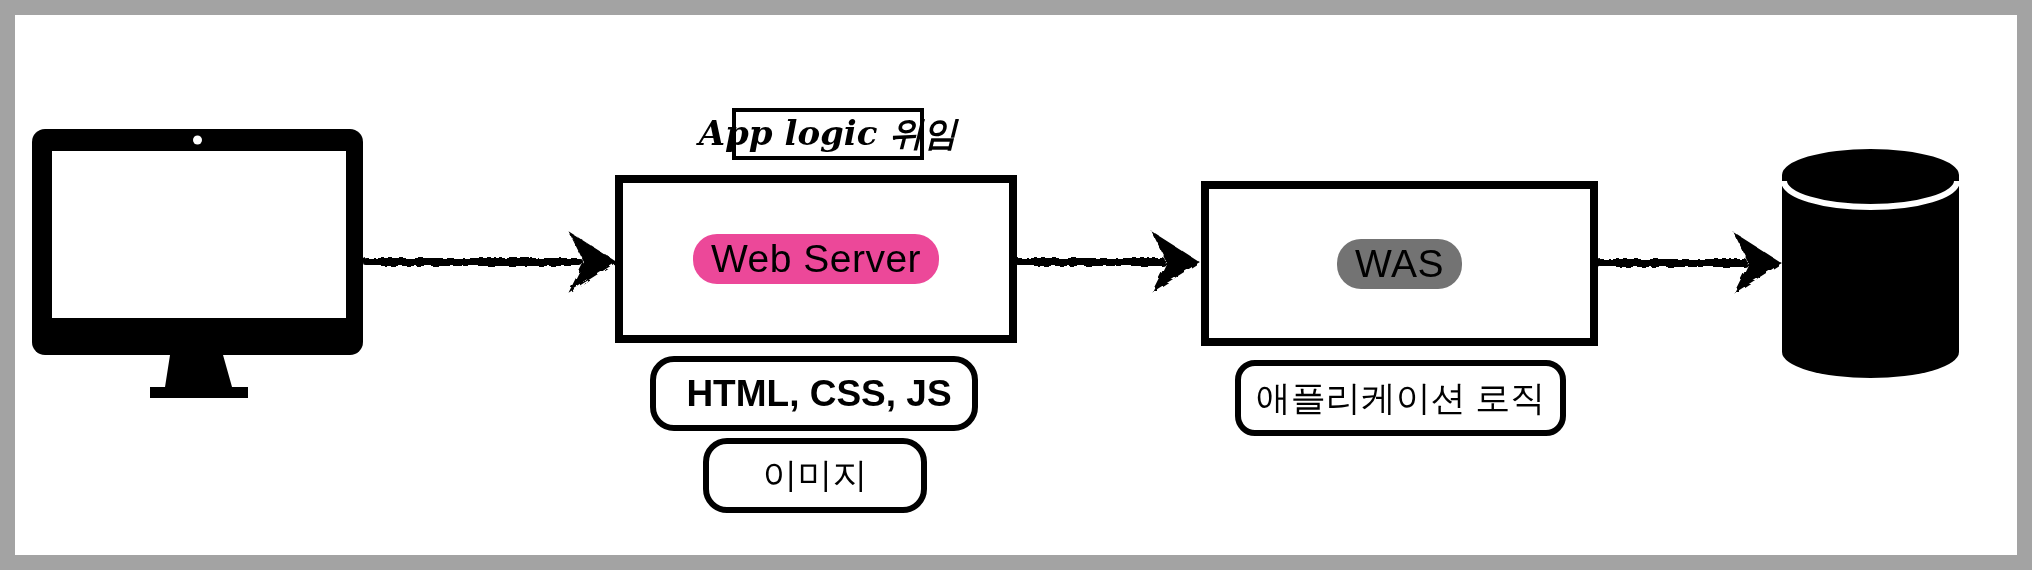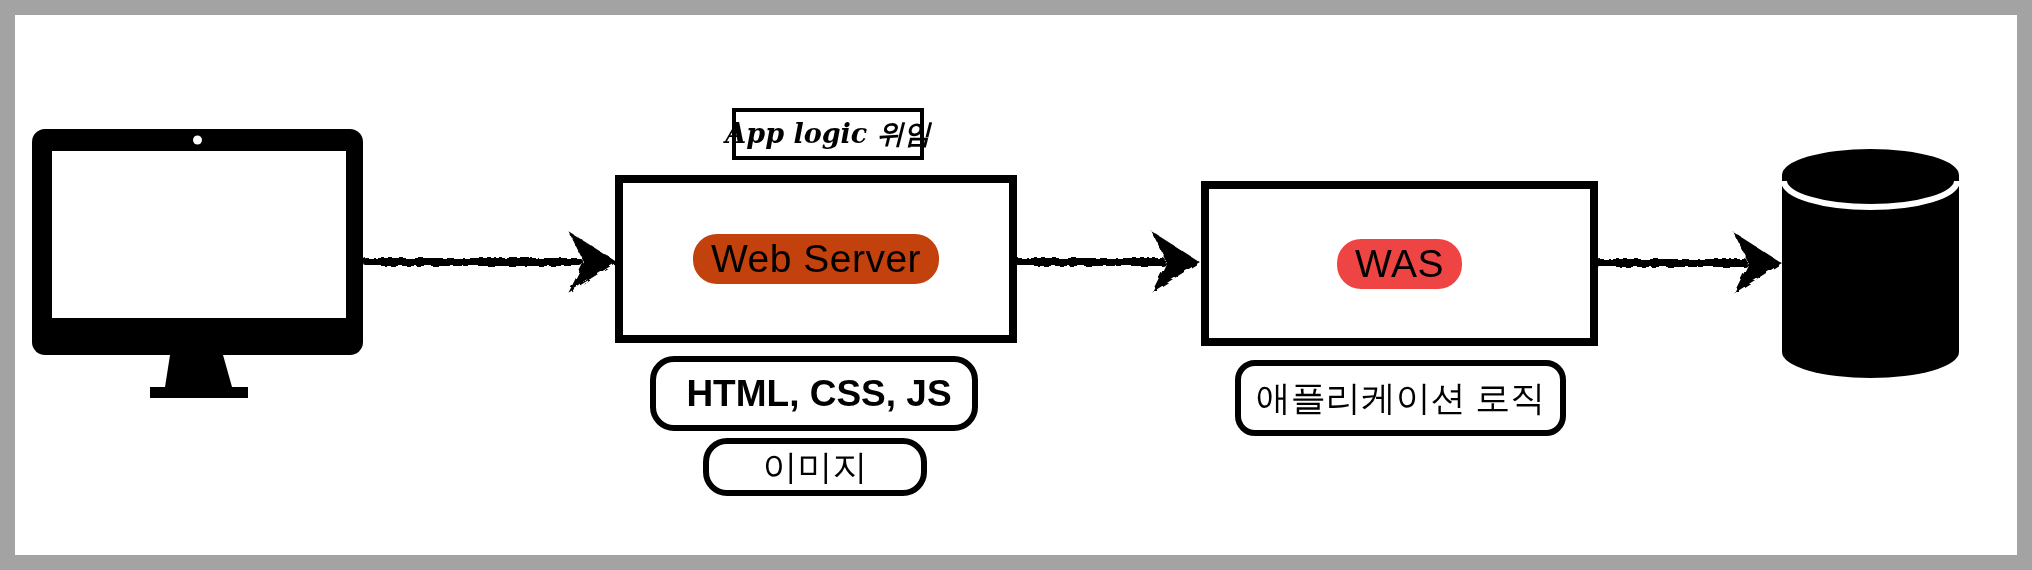--- a/index.html
+++ b/index.html
@@ -28,22 +28,22 @@
     box-sizing: border-box;
   }
   .node-label {
     font-size: 39px;
     color: #000000;
     letter-spacing: 0.5px;
     padding: 3px 18px;
     border-radius: 24px;
     white-space: nowrap;
   }
-  .hl-yellow { background: #c2410c; }
-  .hl-orange { background: #ef4444; }
+  .hl-yellow { background: #ec4899; }
+  .hl-orange { background: #737373; }
 
   
   .tag-box {
     position: absolute;
     background: #ffffff;
     border: 6px solid #000000;
     border-radius: 24px;
     display: flex; align-items: center; justify-content: center;
     box-sizing: border-box;
     font-size: 35px;
@@ -55,21 +55,21 @@
   
   .note-box {
     position: absolute;
     background: #ffffff;
     border: 4px solid #000000;
     display: flex; align-items: center; justify-content: center;
     box-sizing: border-box;
     font-family: "DejaVu Serif", serif;
     font-style: italic;
     font-weight: bold;
-    font-size: 27px;
+    font-size: 34px;
     color: #000000;
     white-space: nowrap;
   }
 
   .arrow-svg { position: absolute; overflow: visible; }
 
   .db-label-wrap {
     position: absolute;
     display: flex; align-items: center; justify-content: center;
     color: #ffffff;
@@ -111,21 +111,21 @@
     <span>App logic 위임</span>
   </div>
 
   <div class="node-box" style="left:615px; top:175px; width:402px; height:168px;">
     <span class="node-label hl-yellow">Web Server</span>
   </div>
 
   <div class="tag-box tag-bold" style="left:650px; top:356px; width:328px; height:75px;">
     <span>HTML, CSS, JS</span>
   </div>
-  <div class="tag-box" style="left:703px; top:438px; width:224px; height:58px;">
+  <div class="tag-box" style="left:703px; top:438px; width:224px; height:75px;">
     <span>이미지</span>
   </div>
 
   <svg class="arrow-svg" style="left:1016px; top:222px;" width="186" height="80" viewBox="0 0 186 80">
     <g filter="url(#rough)" fill="#000000" stroke="#000000">
       <line x1="3" y1="40" x2="146" y2="40" stroke-width="8" stroke-linecap="round"></line>
       <polygon points="182,40 138,12 152,40 138,68" stroke-width="2"></polygon>
     </g>
   </svg>
 

